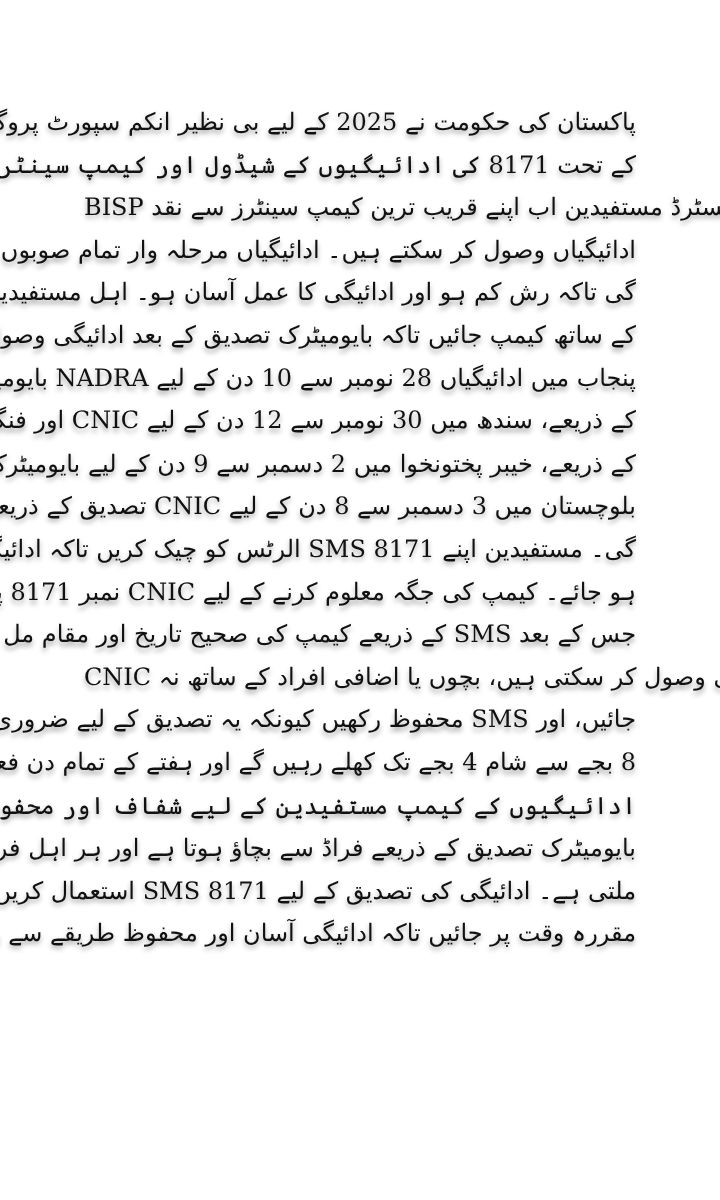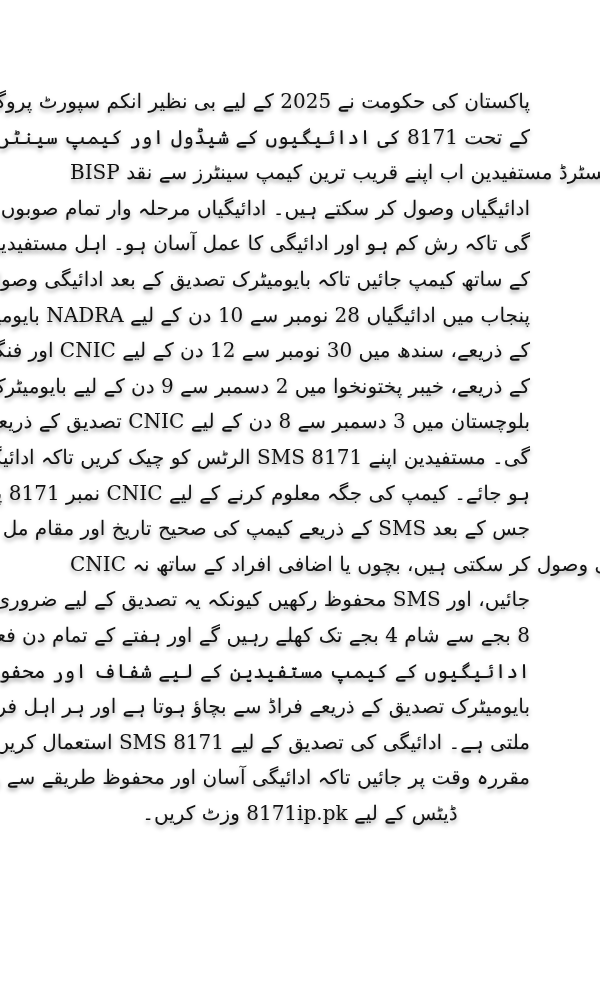--- a/index.html
+++ b/index.html
@@ -56,15 +56,14 @@
     <span class="line">گی۔ مستفیدین اپنے SMS 8171 الرٹس کو چیک کریں تاکہ ادائیگی کی تصدیق</span>
     <span class="line">ہو جائے۔ کیمپ کی جگہ معلوم کرنے کے لیے CNIC نمبر 8171 پر بھیجیں،</span>
     <span class="line">جس کے بعد SMS کے ذریعے کیمپ کی صحیح تاریخ اور مقام مل جائے گا، اور اصل</span>
     <span class="line">CNIC کے مطابق ادائیگی وصول کر سکتی ہیں، بچوں یا اضافی افراد کے ساتھ نہ</span>
     <span class="line">جائیں، اور SMS محفوظ رکھیں کیونکہ یہ تصدیق کے لیے ضروری ہے۔ کیمپ صبح</span>
     <span class="line">8 بجے سے شام 4 بجے تک کھلے رہیں گے اور ہفتے کے تمام دن فعال ہوں گے۔</span>
     <span class="line">ادائیگیوں کے کیمپ مستفیدین کے لیے شفاف اور محفوظ طریقہ فراہم کرتے ہیں،</span>
     <span class="line">بایومیٹرک تصدیق کے ذریعے فراڈ سے بچاؤ ہوتا ہے اور ہر اہل فرد کو ادائیگی وقت پر</span>
     <span class="line">ملتی ہے۔ ادائیگی کی تصدیق کے لیے SMS 8171 استعمال کریں اور کیمپ کے</span>
     <span class="line">مقررہ وقت پر جائیں تاکہ ادائیگی آسان اور محفوظ طریقے سے وصول ہو۔ مزید اپ</span>
-    <span class="line">ڈیٹس کے لیے 8171ip.pk وزٹ کریں۔</span>
   </div>
 </div>
 
 </body></html>

